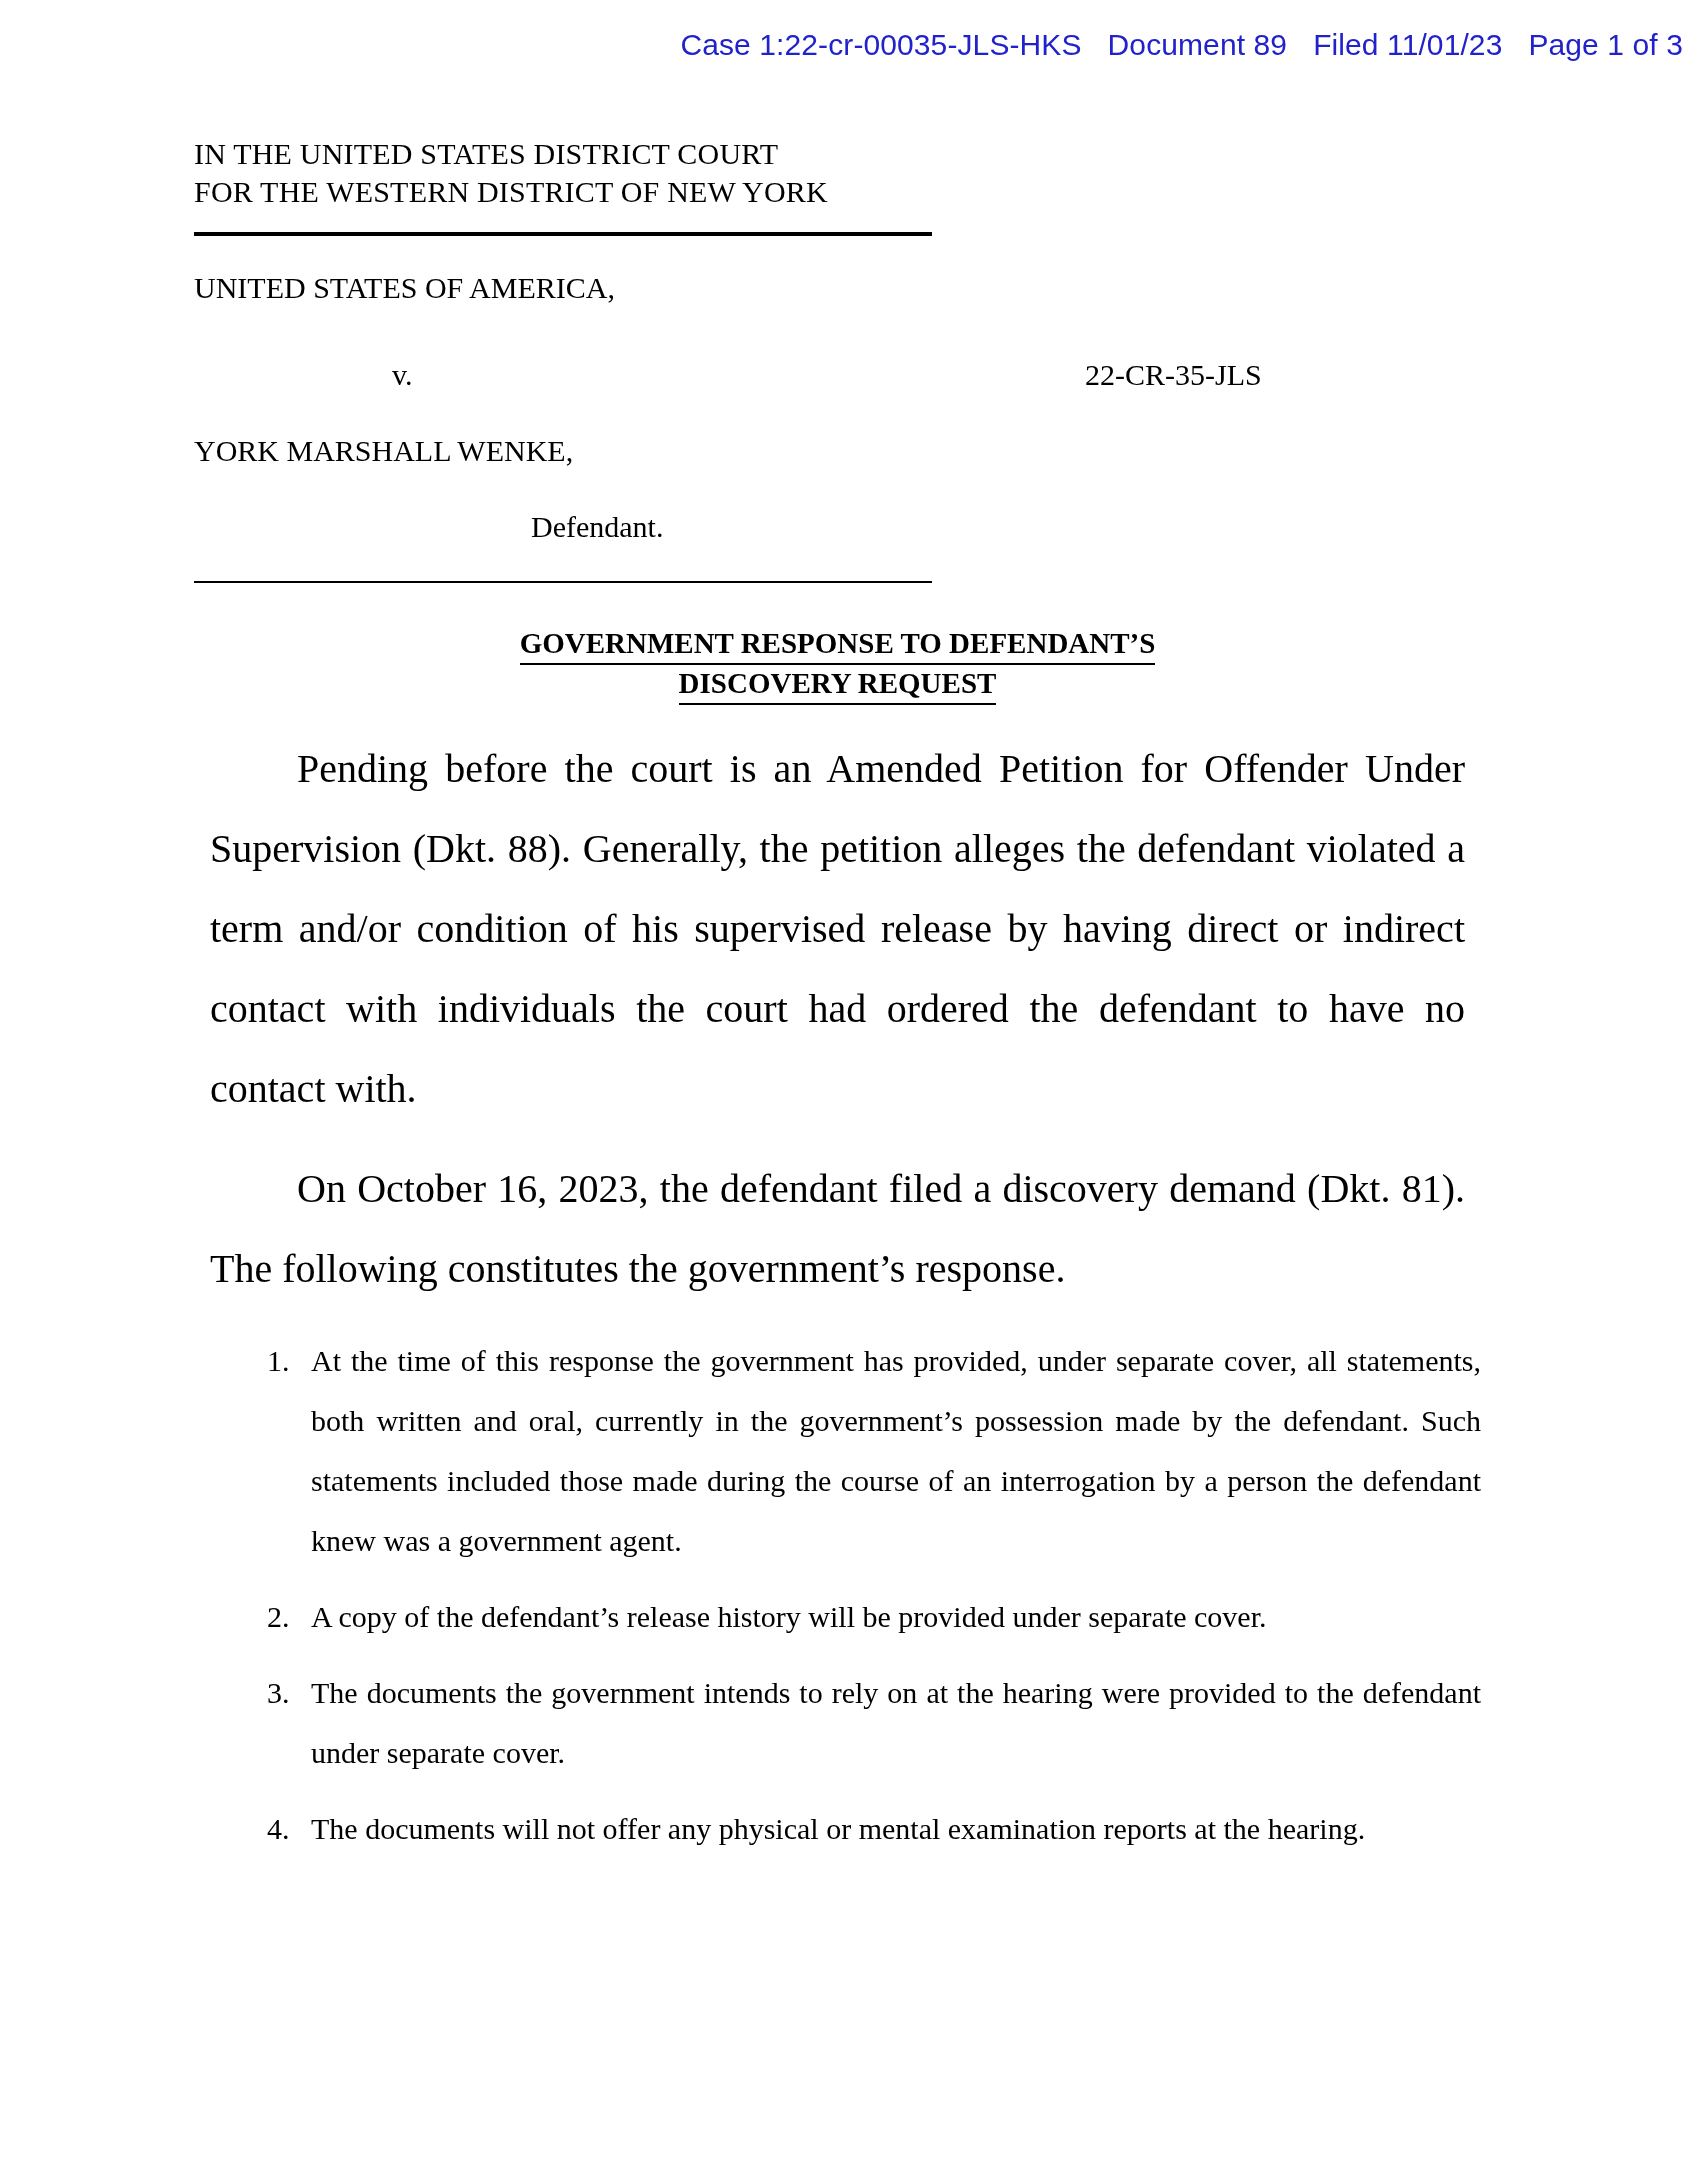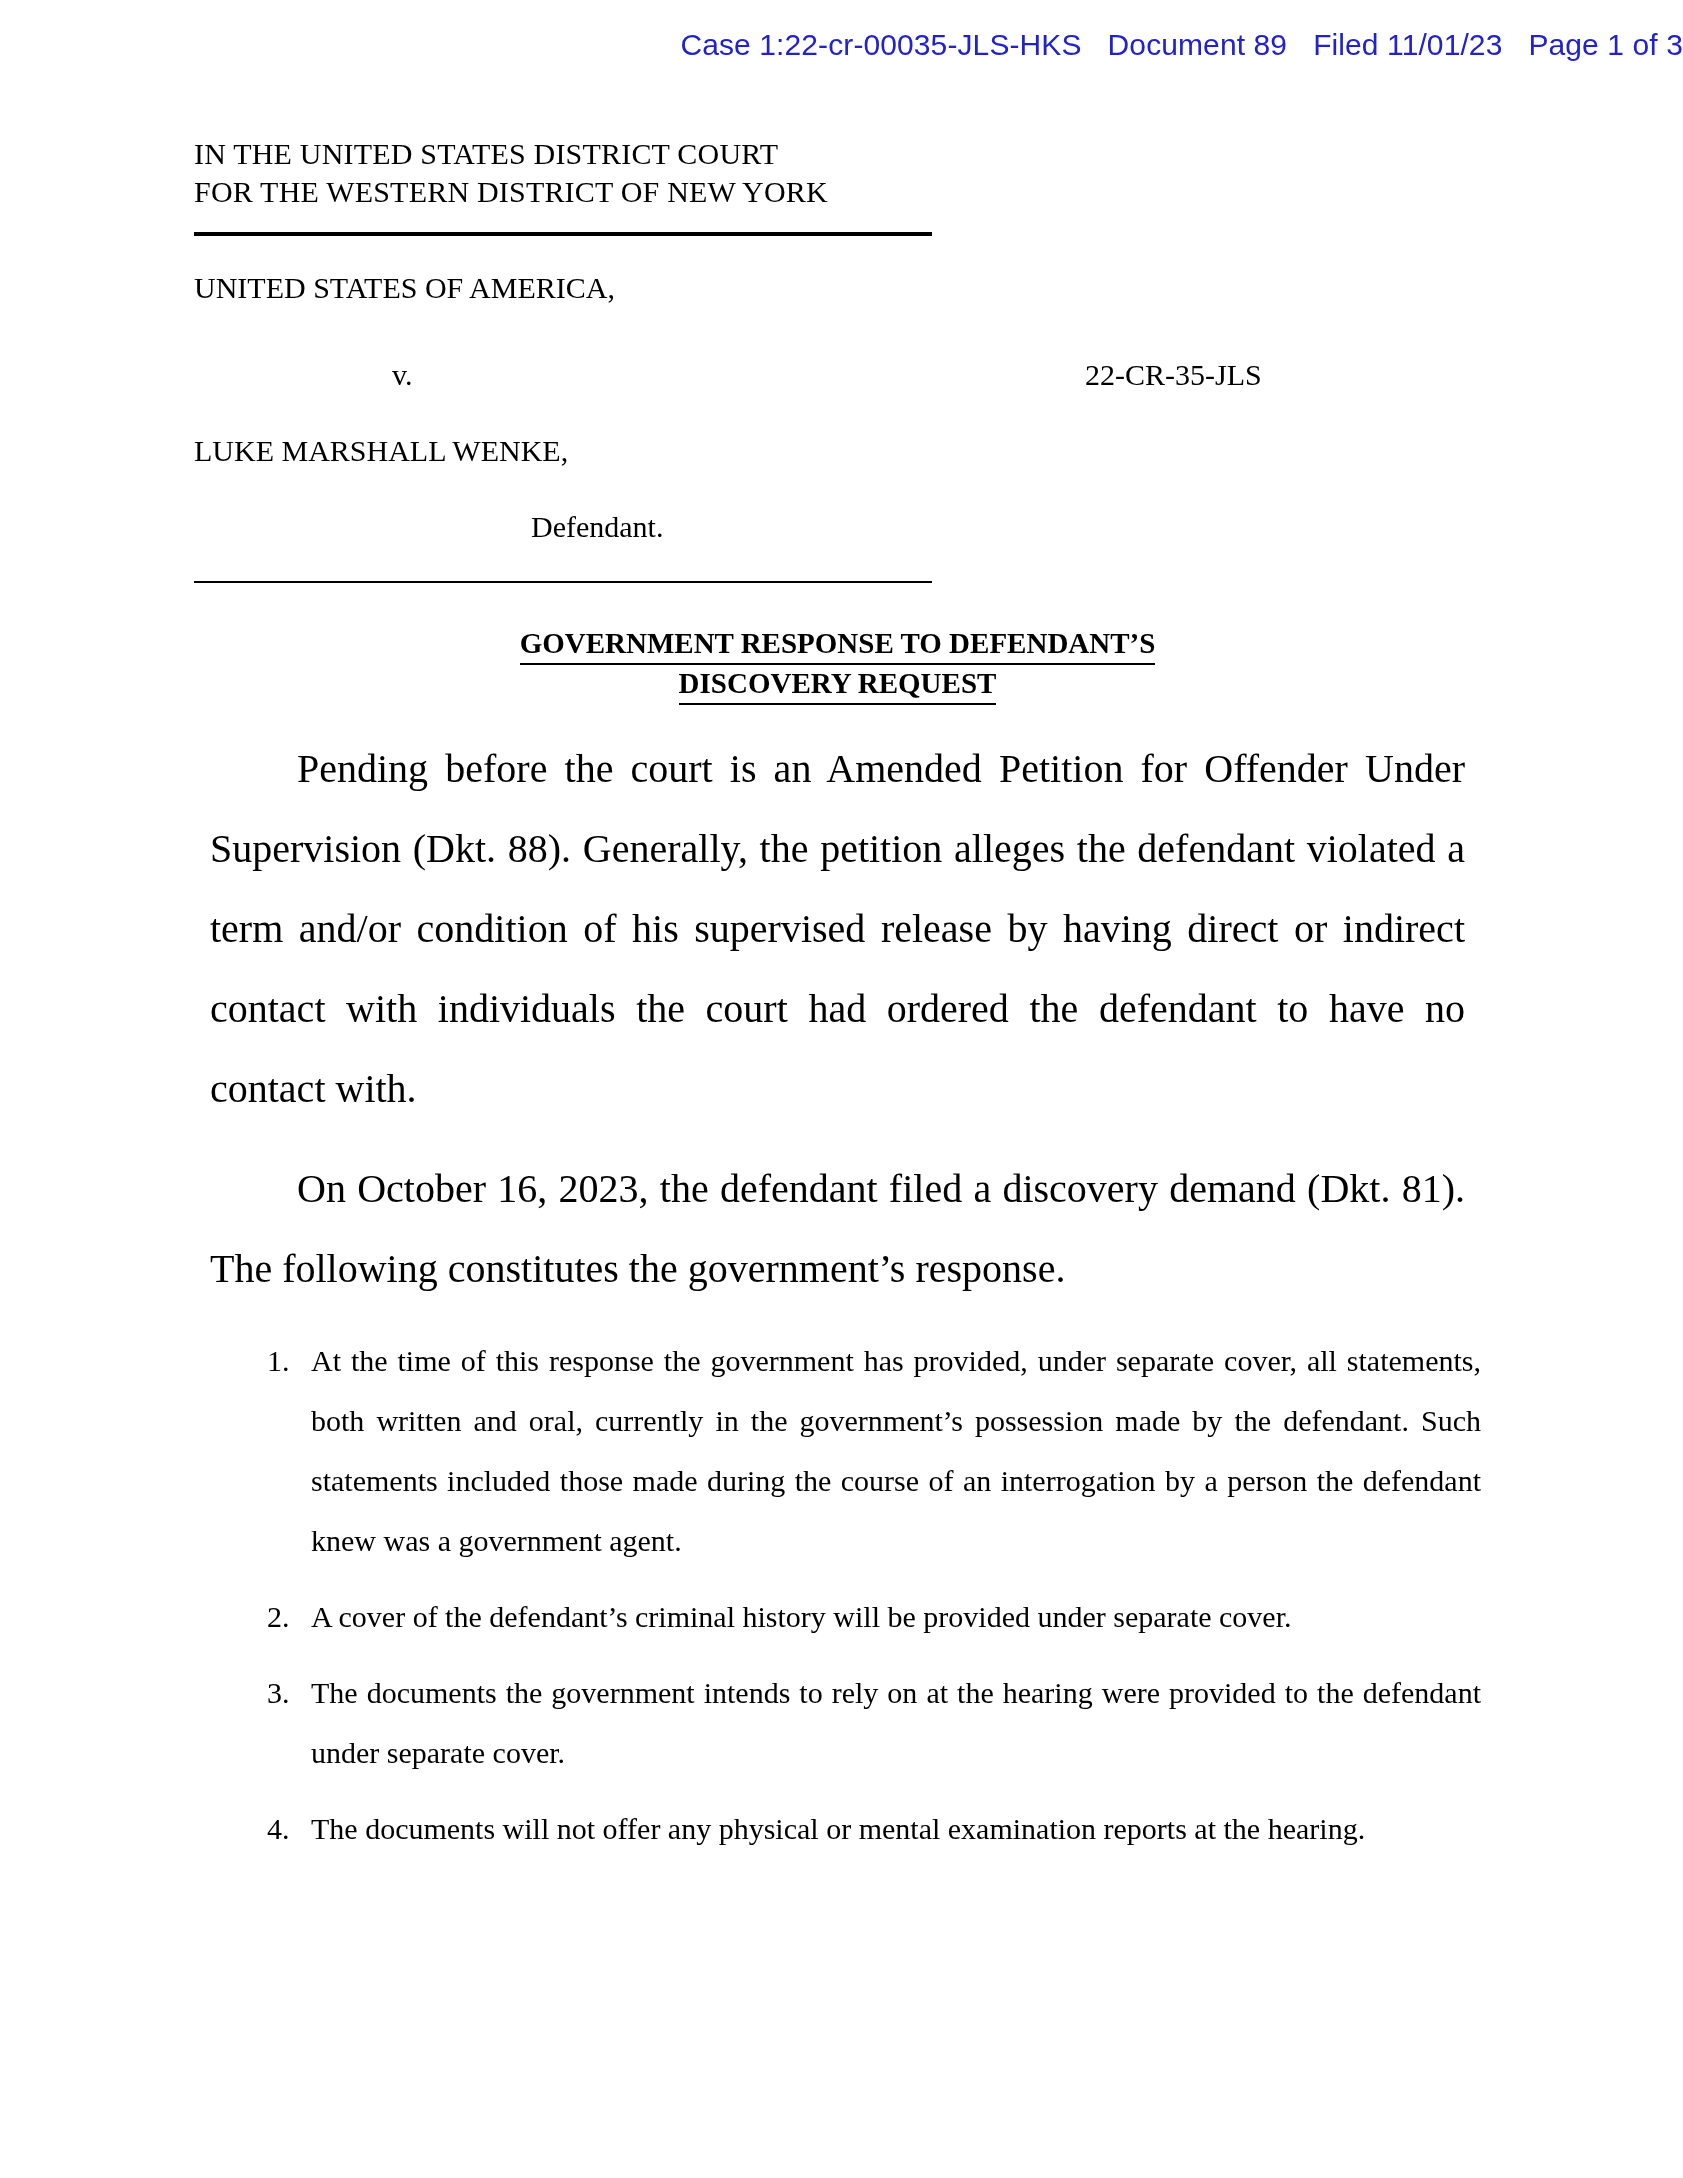--- a/index.html
+++ b/index.html
@@ -173,21 +173,21 @@
       <div class="sp-lg"></div>
 
       <div class="cap-row">
         <span class="indent-v">v.</span>
         <span class="case-no">22-CR-35-JLS</span>
       </div>
 
       <div class="sp-md"></div>
 
       <div class="cap-row">
-        <span>LUKE MARSHALL WENKE,</span>
+        <span>YORK MARSHALL WENKE,</span>
       </div>
 
       <div class="sp-md"></div>
 
       <div class="cap-row">
         <span class="indent-def">Defendant.</span>
       </div>
 
       <div class="sp-sm"></div>
     </div>
@@ -197,20 +197,20 @@
     <div class="title-block">
       <div><span class="tline">GOVERNMENT RESPONSE TO DEFENDANT’S</span></div>
       <div><span class="tline">DISCOVERY REQUEST</span></div>
     </div>
 
     <p class="body-par">Pending before the court is an Amended Petition for Offender Under Supervision (Dkt. 88).   Generally, the petition alleges the defendant violated a term and/or condition of his supervised release by having direct or indirect contact with individuals the court had ordered the defendant to have no contact with.</p>
     <p class="body-par">On October 16, 2023, the defendant filed a discovery demand (Dkt. 81).   The following constitutes the government’s response.</p>
 
     <ol class="numlist">
       <li>At the time of this response the government has provided, under separate cover, all statements, both written and oral, currently in the government’s possession made by the defendant.   Such statements included those made during the course of an interrogation by a person the defendant knew was a government agent.</li>
-      <li>A cover of the defendant’s criminal history will be provided under separate cover.</li>
+      <li>A copy of the defendant’s release history will be provided under separate cover.</li>
       <li>The documents the government intends to rely on at the hearing were provided to the defendant under separate cover.</li>
       <li>The documents will not offer any physical or mental examination reports at the hearing.</li>
     </ol>
 
   </div>
 </div>
 
 
 </body></html>

